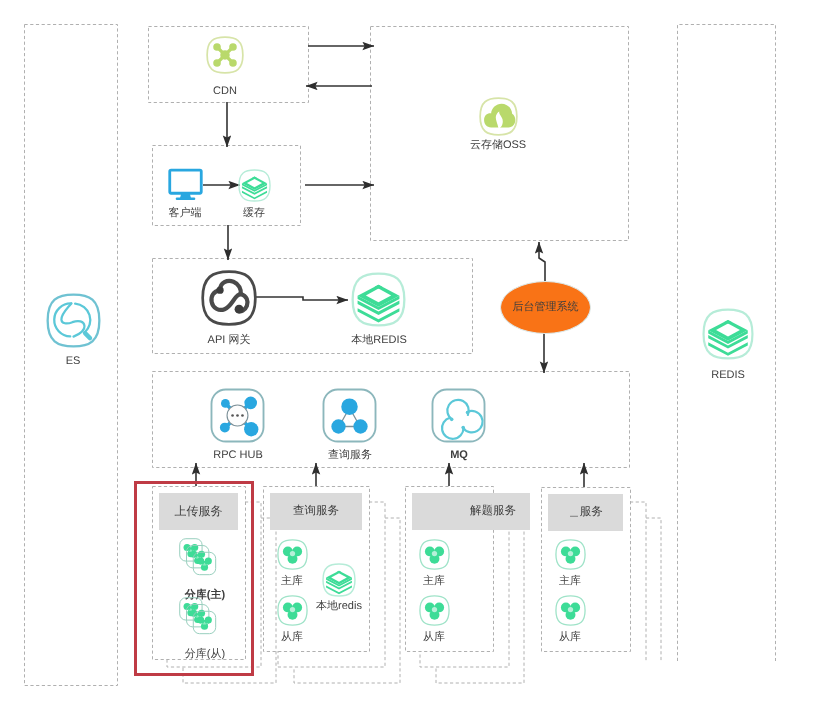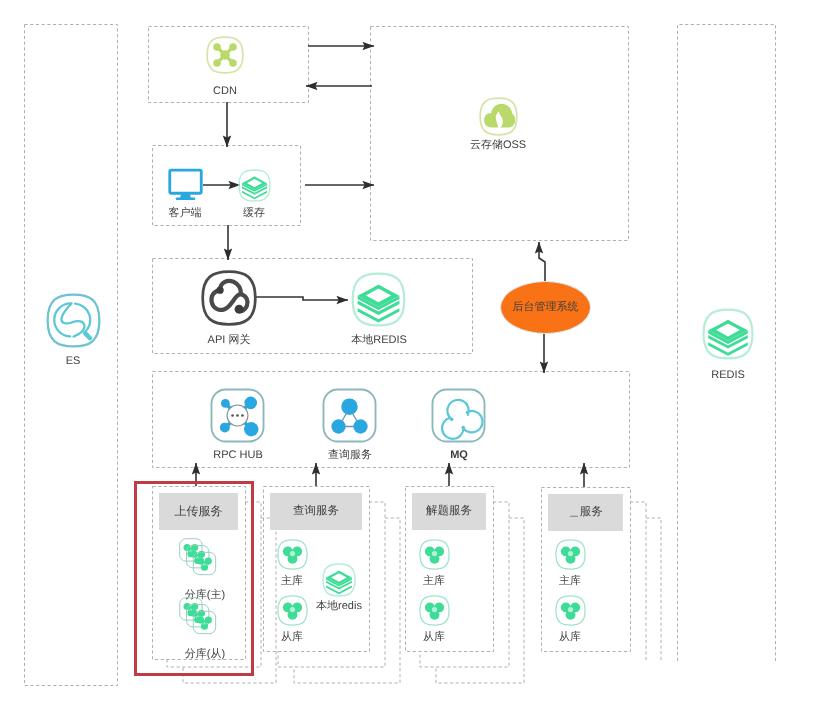--- a/index.html
+++ b/index.html
@@ -259,21 +259,21 @@
               <g fill="#3ddc97">
                 <circle cx="34" cy="40" r="15"></circle>
                 <circle cx="66" cy="40" r="15"></circle>
                 <circle cx="50" cy="66" r="15"></circle>
                 <path d="M34 40 L66 40 L50 66 Z"></path>
               </g>
               <path d="M50 46 L42 58 L58 58 Z" fill="#eafaf3" opacity="0.45"></path>
             </g>
           </svg>
         </div>
-        <div class="lbl" style="left: 115px; top: 589px; width: 180px;">分库(主)</div>
+        <div class="lbl" style="left: 115px; top: 589px; width: 180px; font-weight: bold;">分库(主)</div>
       </div>
       <div class="node" style="position: absolute; left: 0px; top: 0px;">
         <div class="ico" style="left: 179px; top: 597px;">
           <svg viewBox="0 0 140 140" width="47.599999999999994" height="47.599999999999994">
             <g transform="translate(0,0) scale(0.70)">
               <rect x="3" y="3" width="94" height="94" rx="26" fill="none" stroke="#93ccbb" stroke-width="4"></rect>
               <g fill="#3ddc97">
                 <circle cx="34" cy="40" r="15"></circle>
                 <circle cx="66" cy="40" r="15"></circle>
                 <circle cx="50" cy="66" r="15"></circle>
@@ -347,21 +347,21 @@
               <path d="M12 52 L50 72 L88 52 L88 58 L50 78 L12 58 Z"></path>
               <path d="M12 66 L50 86 L88 66 L88 72 L50 92 L12 72 Z"></path>
             </g>
             <path d="M50 30 L73 42.5 L50 55 L27 42.5 Z" fill="#ffffff"></path>
             <path d="M50 23 L57 26.7 L50 30.4 L43 26.7 Z" fill="#3ddc97"></path>
             <path d="M12 43 L50 63 L88 43 L88 49 L50 69 L12 49 Z" fill="#3ddc97"></path>
           </svg>
         </div>
         <div class="lbl" style="left: 249px; top: 600px; width: 180px;">本地redis</div>
       </div>
-      <div style="position: absolute; left: 412px; top: 493px; width: 74px; height: 37px; background: rgb(218, 218, 218); display: flex; align-items: center; justify-content: center;">
+      <div style="position: absolute; left: 412px; top: 493px; width: 74px; height: 37px; background: rgb(218, 218, 218); display: flex; align-items: center; justify-content: center; padding-left: 44px;">
         <div style="font-size: 11.5px; color: rgb(62, 62, 62); white-space: nowrap;">解题服务</div>
       </div>
       <div class="node" style="position: absolute; left: 0px; top: 0px;">
         <div class="ico" style="left: 419px; top: 539px;">
           <svg viewBox="0 0 100 100" width="31" height="31">
             <path d="M50 3 C79 3 97 12 97 50 C97 88 79 97 50 97 C21 97 3 88 3 50 C3 12 21 3 50 3 Z" fill="none" stroke="#9fe3c8" stroke-width="4.2"></path>
             <g fill="#3ddc97">
               <circle cx="35" cy="40" r="16"></circle>
               <circle cx="65" cy="40" r="16"></circle>
               <circle cx="50" cy="64" r="16"></circle>

